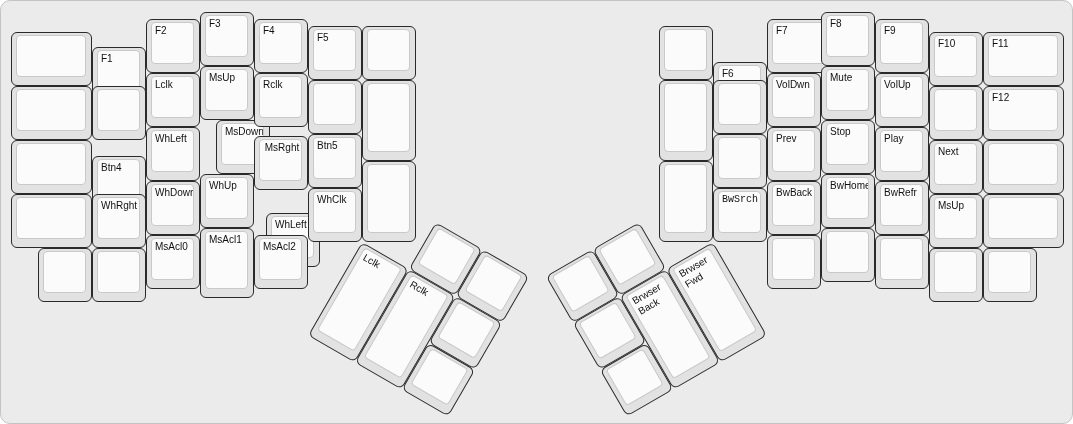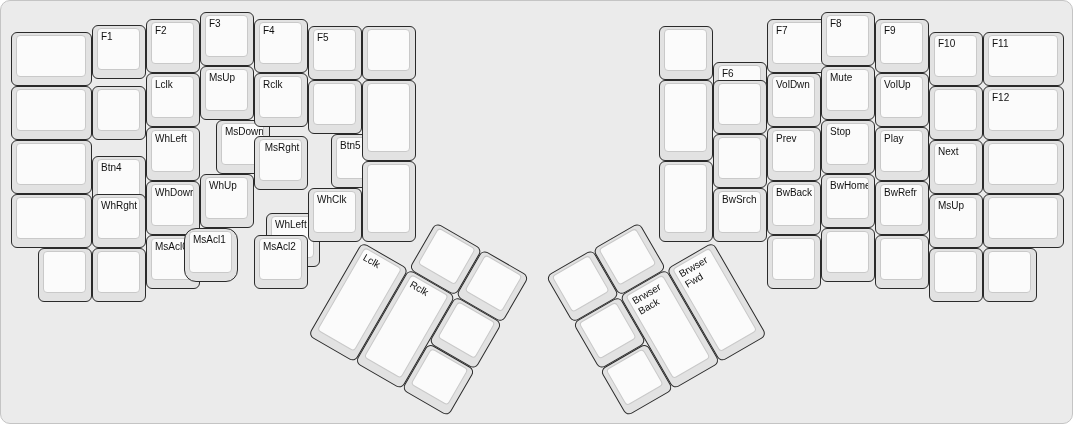--- a/index.html
+++ b/index.html
@@ -75,21 +75,21 @@
       <div class="key" style="left: 0px; top: 128.25px; width: 81px; height: 54px;">
         <div class="cap">
           <div class="label"></div>
         </div>
       </div>
       <div class="key" style="left: 0px; top: 182.25px; width: 81px; height: 54px;">
         <div class="cap">
           <div class="label"></div>
         </div>
       </div>
-      <div class="key" style="left: 81px; top: 13px; width: 54px; height: 54px;">
+      <div class="key" style="left: 81px; top: 35px; width: 54px; height: 54px;">
         <div class="cap">
           <div class="label">F1</div>
         </div>
       </div>
       <div class="key" style="left: 81px; top: 74.25px; width: 54px; height: 54px;">
         <div class="cap">
           <div class="label"></div>
         </div>
       </div>
       <div class="key" style="left: 81px; top: 144px; width: 54px; height: 54px;">
@@ -165,21 +165,21 @@
       <div class="key" style="left: 297px; top: 13.5px; width: 54px; height: 54px;">
         <div class="cap">
           <div class="label">F5</div>
         </div>
       </div>
       <div class="key" style="left: 297px; top: 67.5px; width: 54px; height: 54px;">
         <div class="cap">
           <div class="label"></div>
         </div>
       </div>
-      <div class="key" style="left: 297px; top: 121.5px; width: 54px; height: 54px; margin-left: 23px;">
+      <div class="key" style="left: 297px; top: 121.5px; width: 54px; height: 54px;">
         <div class="cap">
           <div class="label">Btn5</div>
         </div>
       </div>
       <div class="key" style="left: 297px; top: 175.5px; width: 54px; height: 54px;">
         <div class="cap">
           <div class="label">WhClk</div>
         </div>
       </div>
       <div class="key" style="left: 351px; top: 13.5px; width: 54px; height: 54px;">
@@ -205,21 +205,21 @@
       <div class="key" style="left: 81px; top: 236.25px; width: 54px; height: 54px;">
         <div class="cap">
           <div class="label"></div>
         </div>
       </div>
       <div class="key" style="left: 135px; top: 222.75px; width: 54px; height: 54px;">
         <div class="cap">
           <div class="label">MsAcl0</div>
         </div>
       </div>
-      <div class="key" style="left: 173px; top: 216px; width: 54px; height: 54px; border-radius: 12px;">
+      <div class="key" style="left: 189px; top: 216px; width: 54px; height: 70px;">
         <div class="cap">
           <div class="label">MsAcl1</div>
         </div>
       </div>
       <div class="key" style="left: 243px; top: 222.75px; width: 54px; height: 54px;">
         <div class="cap">
           <div class="label">MsAcl2</div>
         </div>
       </div>
     </div>
@@ -279,21 +279,21 @@
       <div class="key" style="left: 54px; top: 67.5px; width: 54px; height: 54px;">
         <div class="cap">
           <div class="label"></div>
         </div>
       </div>
       <div class="key" style="left: 54px; top: 121.5px; width: 54px; height: 54px;">
         <div class="cap">
           <div class="label"></div>
         </div>
       </div>
-      <div class="key" style="left: 54px; top: 175.5px; width: 54px; height: 54px;">
+      <div class="key" style="left: 54px; top: 175.5px; width: 54px; height: 54px; font-family: Liberation Mono, monospace;">
         <div class="cap">
           <div class="label">BwSrch</div>
         </div>
       </div>
       <div class="key" style="left: 108px; top: 6.75px; width: 68px; height: 54px;">
         <div class="cap">
           <div class="label">F7</div>
         </div>
       </div>
       <div class="key" style="left: 108px; top: 60.75px; width: 54px; height: 54px;">

